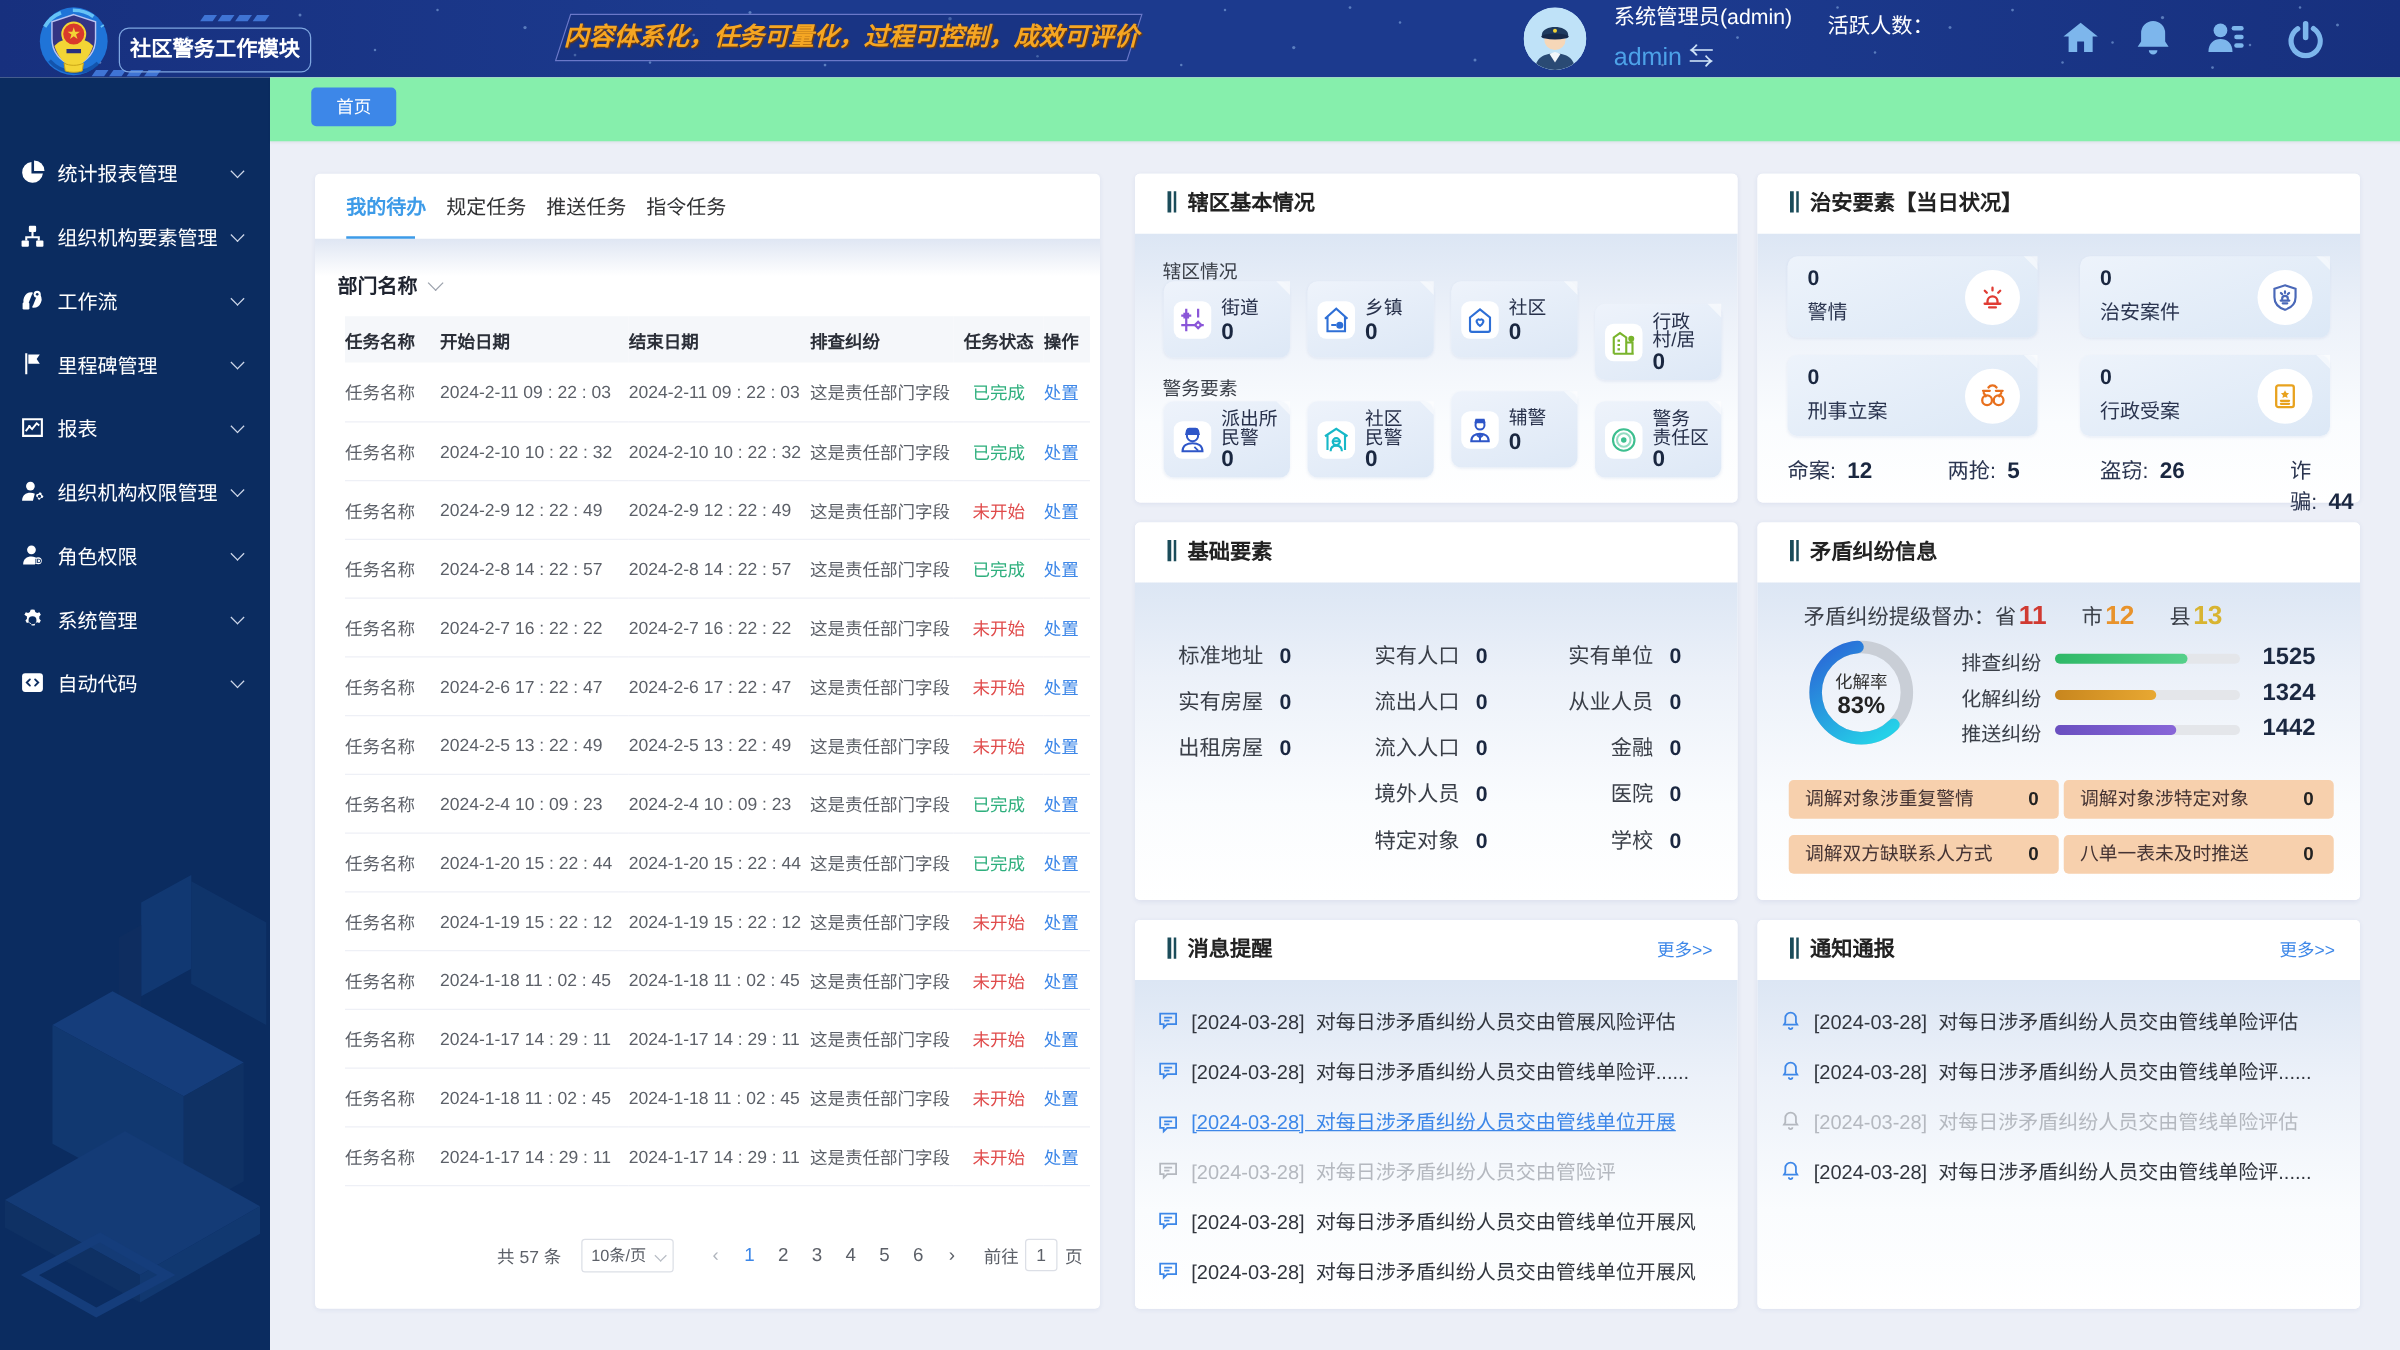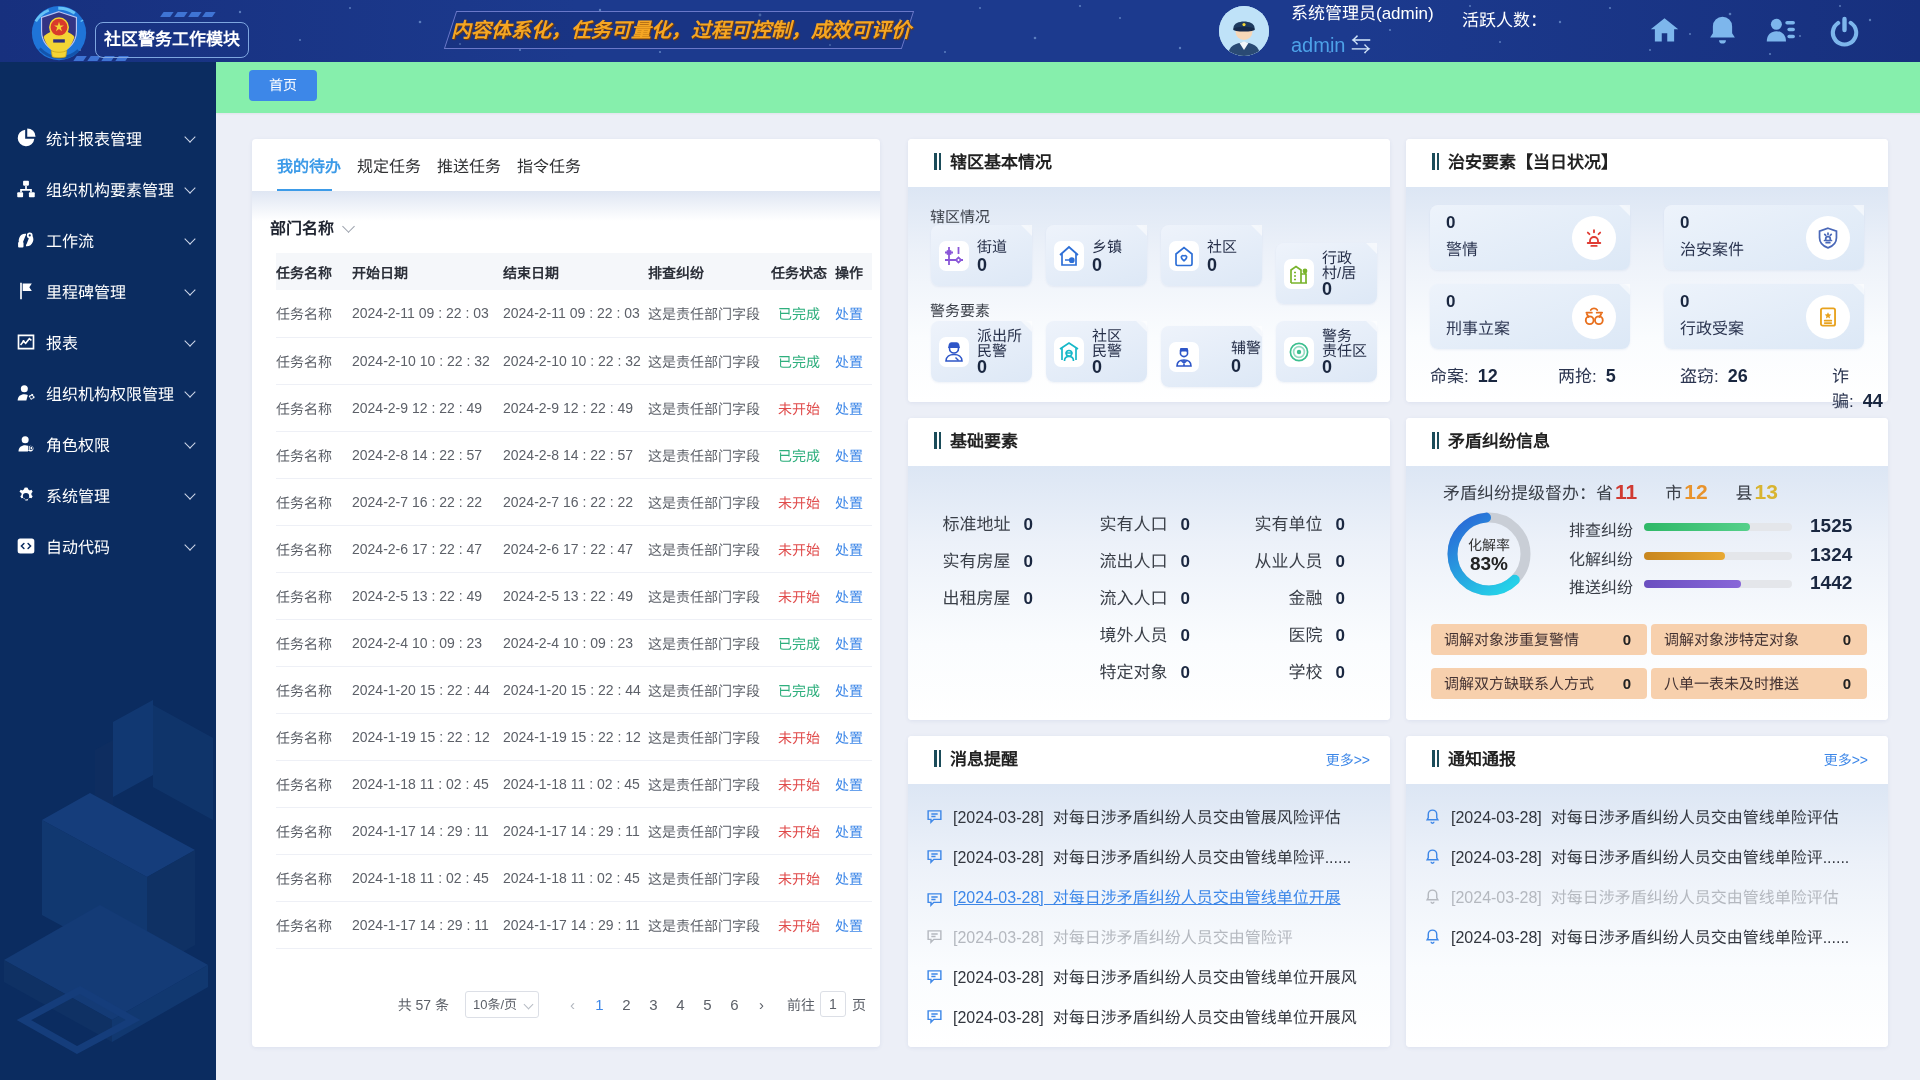--- a/index.html
+++ b/index.html
@@ -463,21 +463,21 @@
       </div>
       <div class="icard" style="left:138px;top:134px;">
         <svg viewBox="0 0 24 24" fill="none" stroke="#16b8c8" stroke-width="1.7">
             <path d="M3 9 L12 3 L21 9 M5 8 V20 M19 8 V20"></path>
             <path d="M12 10.5 a2.8 2.8 0 0 1 2.8 2.8 a2.8 2.8 0 0 1 -5.6 0 A2.8 2.8 0 0 1 12 10.5 Z"></path>
             <path d="M8.5 13 h7"></path>
             <path d="M7.5 21 c0-3 2-4.5 4.5-4.5 s4.5 1.5 4.5 4.5"></path>
           </svg>
         <div class="tx" style="line-height:15px;">社区<br>民警<div class="num">0</div></div>
       </div>
-      <div class="icard" style="left:253px;top:139px;gap:24px;">
+      <div class="icard" style="left:253px;top:126px;">
         <svg viewBox="0 0 24 24" fill="none" stroke="#2e56c8" stroke-width="1.6">
             <circle cx="12" cy="8" r="3.6"></circle>
             <path d="M8.5 5.8 h7 l-0.5-2 h-6 Z" fill="#2e56c8"></path>
             <path d="M5 21 c0-4 3-6 7-6 s7 2 7 6 Z"></path>
             <path d="M12 15 v6 M9.5 16 l2.5 2 2.5-2"></path>
           </svg>
         <div class="tx">辅警<div class="num">0</div></div>
       </div>
       <div class="icard" style="left:368px;top:134px;">
         <svg viewBox="0 0 24 24" fill="none">

